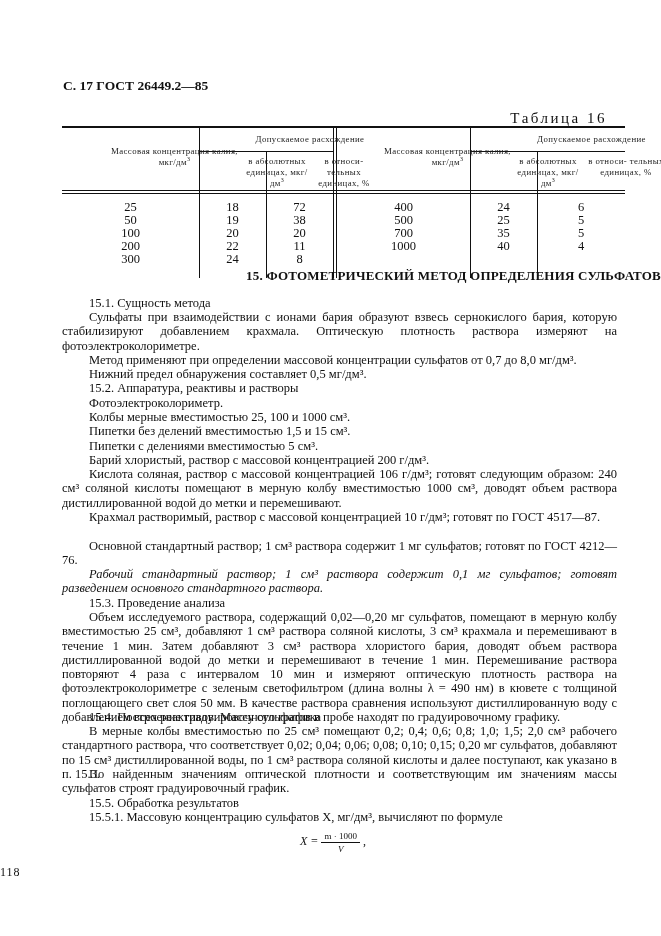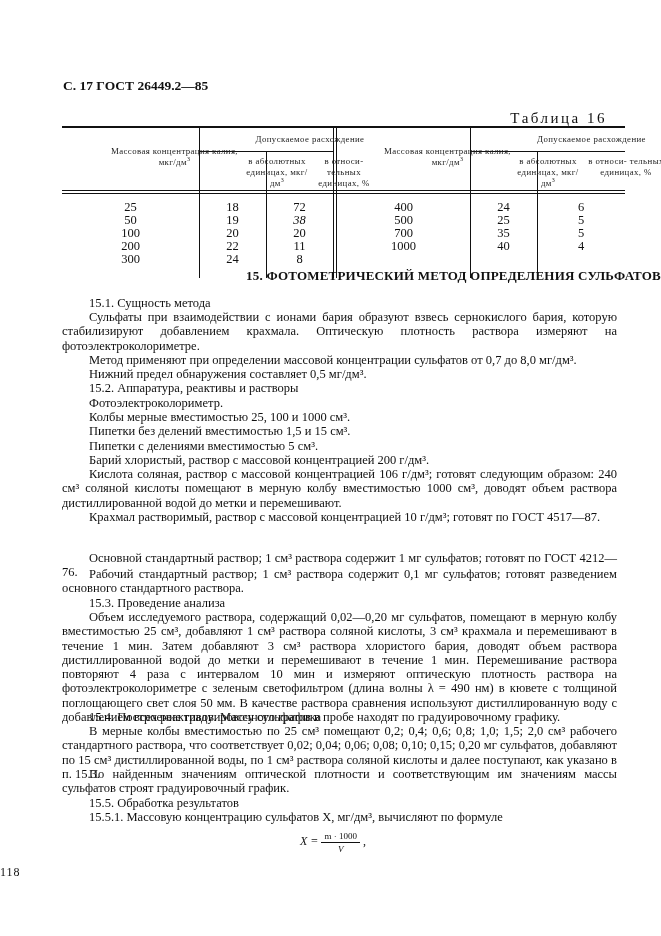--- a/index.html
+++ b/index.html
@@ -64,21 +64,21 @@
   <div class="hdr" style="left:477px; width:86px; top:30px;">в относи- тельных единицах, %</div>
 
   <div>
     <div class="cell" style="left:0;width:137px;top:75px;">25</div>
     <div class="cell" style="left:137px;width:67px;top:75px;">18</div>
     <div class="cell" style="left:204px;width:67px;top:75px;">72</div>
   </div>
   <div>
     <div class="cell" style="left:0;width:137px;top:88px;">50</div>
     <div class="cell" style="left:137px;width:67px;top:88px;">19</div>
-    <div class="cell" style="left:204px;width:67px;top:88px;font-style:italic;">38</div>
+    <div class="cell" style="left:204px;width:67px;top:88px;">38</div>
   </div>
   <div>
     <div class="cell" style="left:0;width:137px;top:101px;">100</div>
     <div class="cell" style="left:137px;width:67px;top:101px;">20</div>
     <div class="cell" style="left:204px;width:67px;top:101px;">20</div>
   </div>
   <div>
     <div class="cell" style="left:0;width:137px;top:114px;">200</div>
     <div class="cell" style="left:137px;width:67px;top:114px;">22</div>
     <div class="cell" style="left:204px;width:67px;top:114px;">11</div>
@@ -119,22 +119,22 @@
 <div class="p ind" style="top:367px;">Нижний предел обнаружения составляет 0,5 мг/дм³.</div>
 
 <div class="p ind h" style="top:381px;">15.2. Аппаратура, реактивы и растворы</div>
 <div class="p ind" style="top:396px;">Фотоэлектроколориметр.</div>
 <div class="p ind" style="top:410px;">Колбы мерные вместимостью 25, 100 и 1000 см³.</div>
 <div class="p ind" style="top:424px;">Пипетки без делений вместимостью 1,5 и 15 см³.</div>
 <div class="p ind" style="top:439px;">Пипетки с делениями вместимостью 5 см³.</div>
 <div class="p ind" style="top:453px;">Барий хлористый, раствор с массовой концентрацией 200 г/дм³.</div>
 <div class="p ind" style="top:467px;">Кислота соляная, раствор с массовой концентрацией 106 г/дм³; готовят следующим образом: 240 см³ соляной кислоты помещают в мерную колбу вместимостью 1000 см³, доводят объем раствора дистиллированной водой до метки и перемешивают.</div>
 <div class="p ind" style="top:510px;">Крахмал растворимый, раствор с массовой концентрацией 10 г/дм³; готовят по ГОСТ 4517—87.</div>
-<div class="p ind" style="top:539px;margin-top:12px;">Основной стандартный раствор; 1 см³ раствора содержит 1 мг сульфатов; готовят по ГОСТ 4212—76.</div>
-<div class="p ind" style="top:567px;">Рабочий стандартный раствор; 1 см³ раствора содержит 0,1 мг сульфатов; готовят разведением основного стандартного раствора.</div>
+<div class="p ind" style="top:539px;">Основной стандартный раствор; 1 см³ раствора содержит 1 мг сульфатов; готовят по ГОСТ 4212—76.</div>
+<div class="p ind" style="top:567px;font-style:italic;">Рабочий стандартный раствор; 1 см³ раствора содержит 0,1 мг сульфатов; готовят разведением основного стандартного раствора.</div>
 
 <div class="p ind h" style="top:596px;">15.3. Проведение анализа</div>
 <div class="p ind" style="top:610px;">Объем исследуемого раствора, содержащий 0,02—0,20 мг сульфатов, помещают в мерную колбу вместимостью 25 см³, добавляют 1 см³ раствора соляной кислоты, 3 см³ крахмала и перемешивают в течение 1 мин. Затем добавляют 3 см³ раствора хлористого бария, доводят объем раствора дистиллированной водой до метки и перемешивают в течение 1 мин. Перемешивание раствора повторяют 4 раза с интервалом 10 мин и измеряют оптическую плотность раствора на фотоэлектроколориметре с зеленым светофильтром (длина волны λ = 490 нм) в кювете с толщиной поглощающего свет слоя 50 мм. В качестве раствора сравнения используют дистиллированную воду с добавлением всех реактивов. Массу сульфатов в пробе находят по градуировочному графику.</div>
 
 <div class="p ind h" style="top:710px;">15.4. Построение градуировочного графика</div>
 <div class="p ind" style="top:724px;">В мерные колбы вместимостью по 25 см³ помещают 0,2; 0,4; 0,6; 0,8; 1,0; 1,5; 2,0 см³ рабочего стандартного раствора, что соответствует 0,02; 0,04; 0,06; 0,08; 0,10; 0,15; 0,20 мг сульфатов, добавляют по 15 см³ дистиллированной воды, по 1 см³ раствора соляной кислоты и далее поступают, как указано в п. 15.3.</div>
 <div class="p ind" style="top:767px;">По найденным значениям оптической плотности и соответствующим им значениям массы сульфатов строят градуировочный график.</div>
 
 <div class="p ind h" style="top:796px;">15.5. Обработка результатов</div>
 <div class="p ind" style="top:810px;">15.5.1. Массовую концентрацию сульфатов X, мг/дм³, вычисляют по формуле</div>

